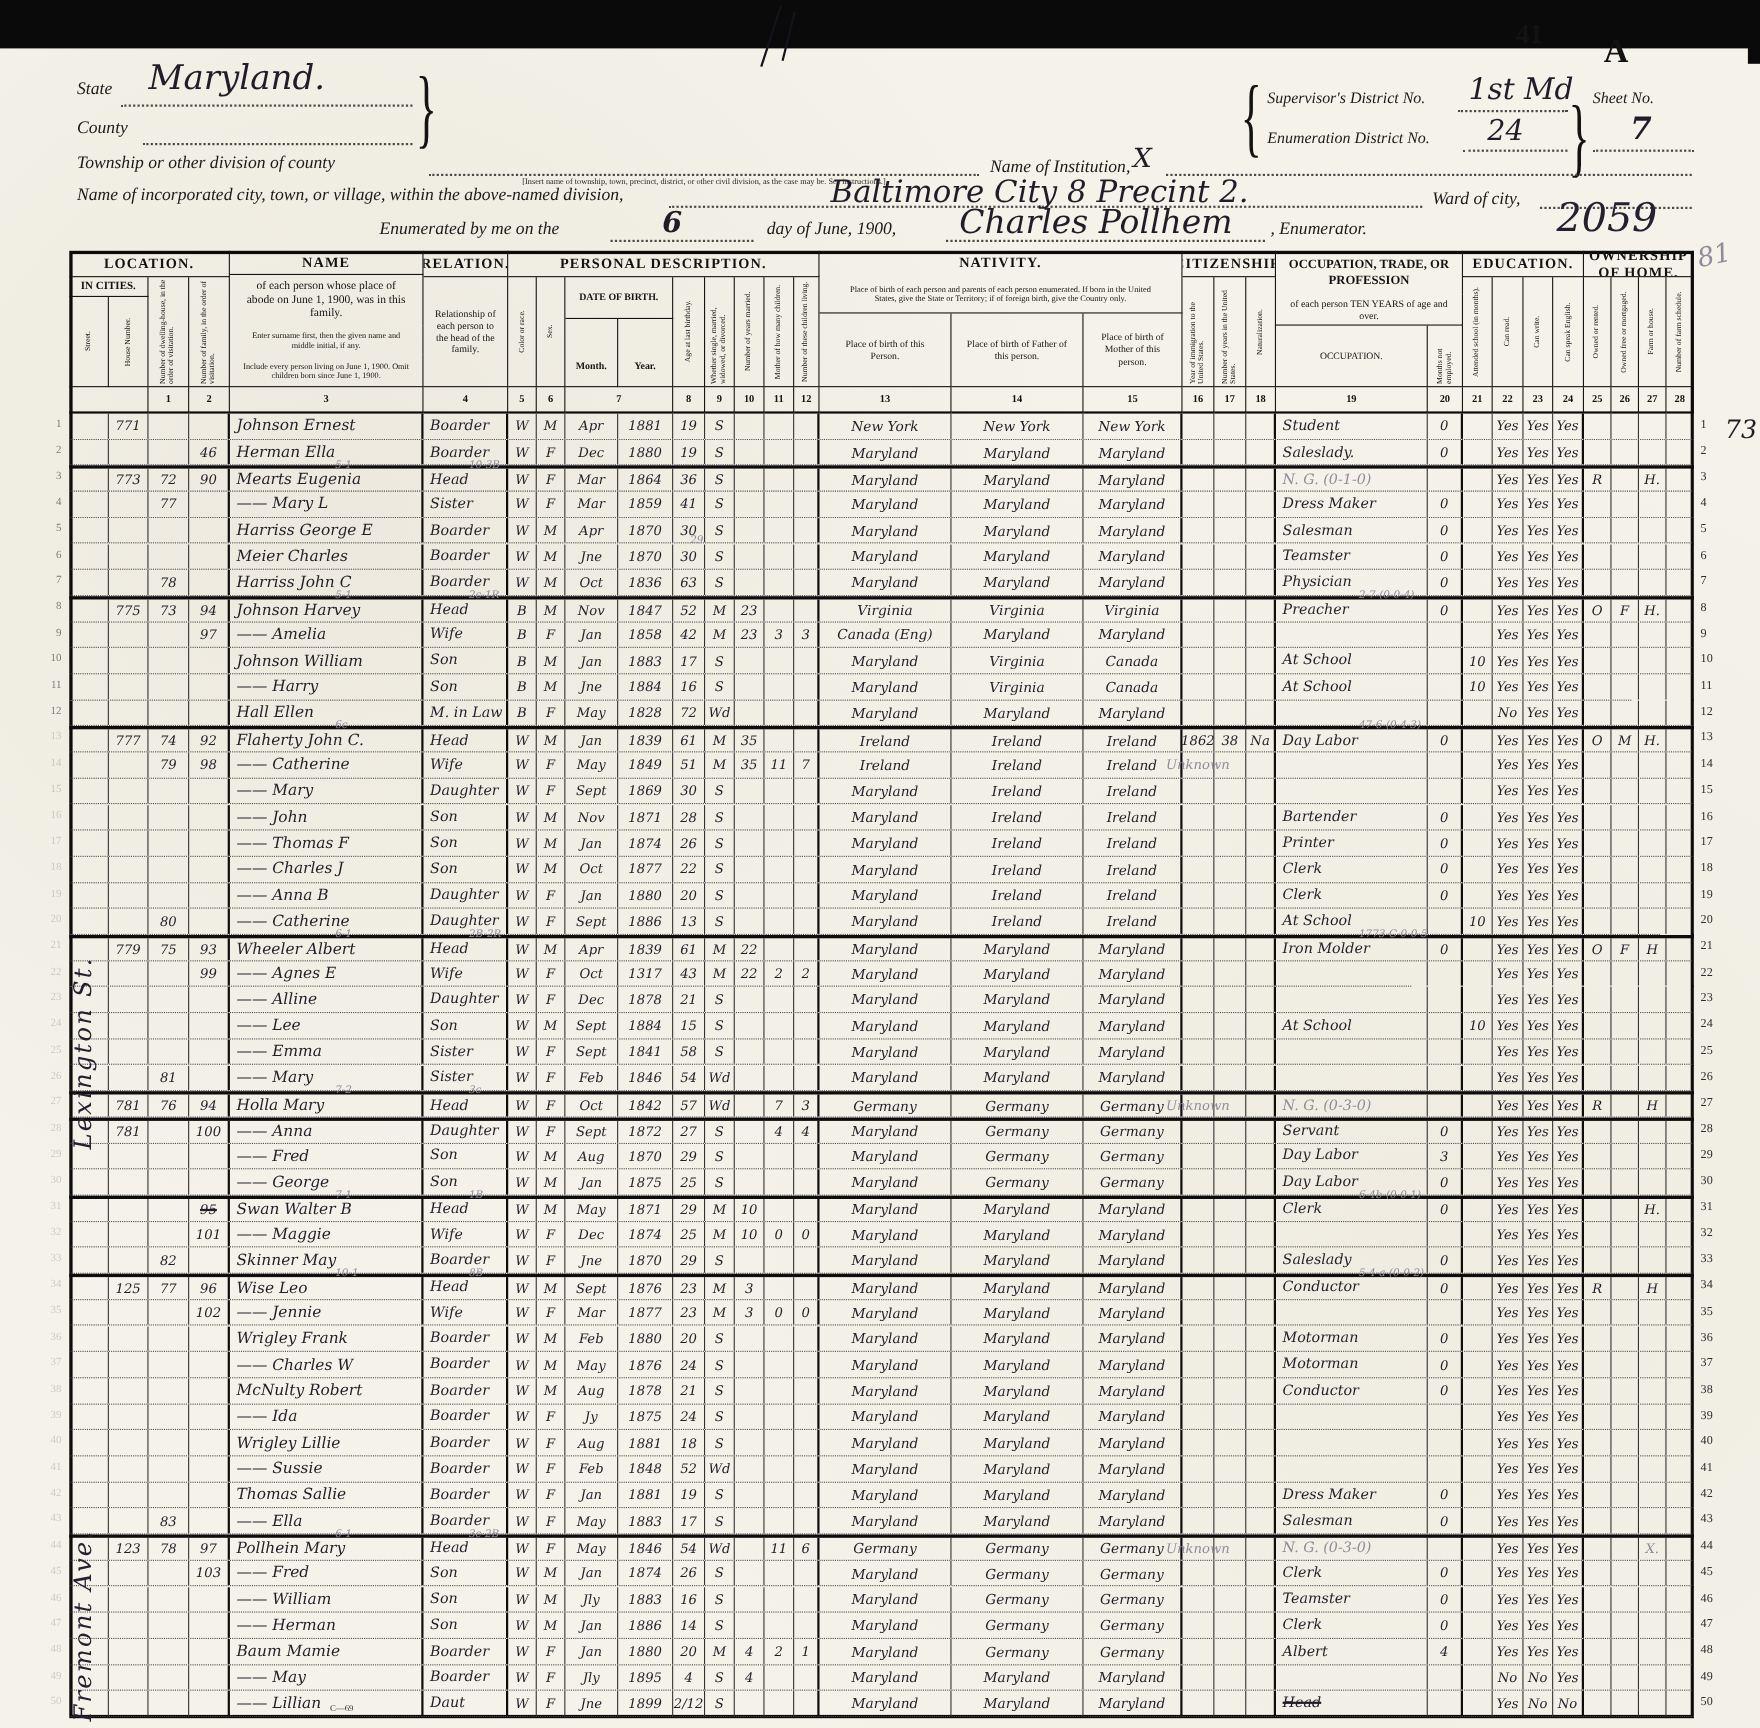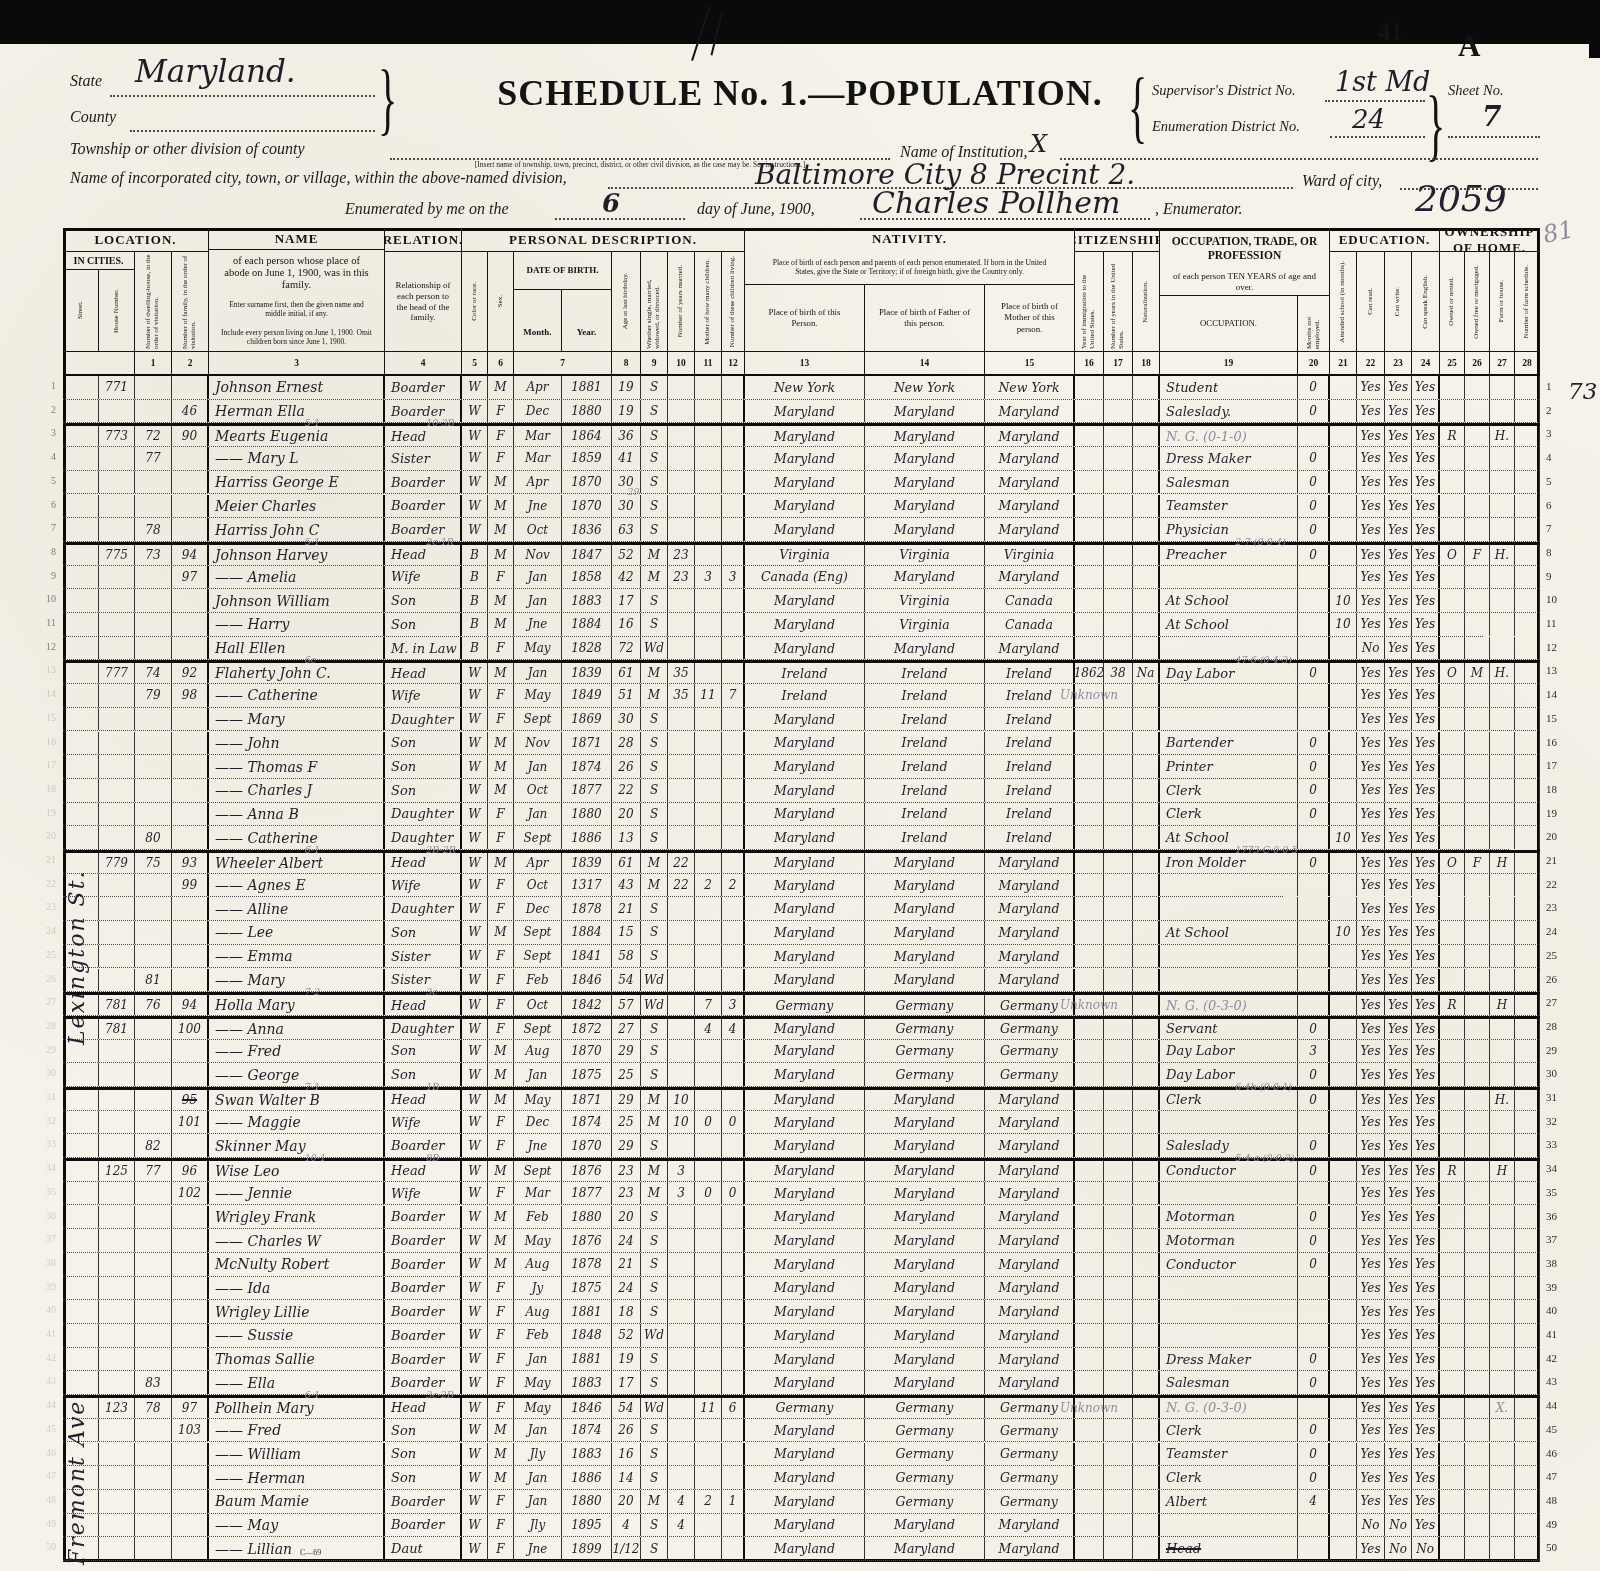--- a/index.html
+++ b/index.html
@@ -70,21 +70,20 @@
 <div class="page" id="sheet">
 
   <div class="torn-top"></div>
   <div class="corner-black-tr"></div>
   <div class="edge-black-r"></div>
   <div class="slash slash1"></div>
   <div class="slash slash2"></div>
 
   <div class="page-num">41</div>
   <div class="page-letter">A</div>
-  <div class="schedule-title">SCHEDULE No. 1.—POPULATION.</div>
 
   <div class="plabel" style="left:70px;top:72px;">State</div>
   <div class="hw hw-abs" style="left:135px;top:53px;font-size:31px;">Maryland.</div>
   <div class="dotline" style="left:110px;top:95px;width:265px;"></div>
   <div class="plabel" style="left:70px;top:108px;">County</div>
   <div class="dotline" style="left:130px;top:130px;width:245px;"></div>
   <div class="brace" style="left:378px;top:74px;">}</div>
 
   <div class="brace" style="left:1128px;top:82px;">{</div>
   <div class="plabel-sm" style="left:1152px;top:82px;">Supervisor's District No.</div>
@@ -4948,21 +4947,21 @@
         <div class="bcell hw" style="left: 425px; width: 26px; font-size: 12px;">
           <span>F</span>
         </div>
         <div class="bcell hw" style="left: 451px; width: 48px; font-size: 12px;">
           <span>Jne</span>
         </div>
         <div class="bcell hw" style="left: 499px; width: 50px; font-size: 12px;">
           <span>1899</span>
         </div>
         <div class="bcell hw" style="left: 549px; width: 29px; font-size: 12px;">
-          <span>1/12</span>
+          <span>2/12</span>
         </div>
         <div class="bcell hw" style="left: 578px; width: 27px; font-size: 12px;">
           <span>S</span>
         </div>
         <div class="bcell hw" style="left: 605px; width: 27px; font-size: 12px;">
           <span></span>
         </div>
         <div class="bcell hw" style="left: 632px; width: 27px; font-size: 12px;">
           <span></span>
         </div>

